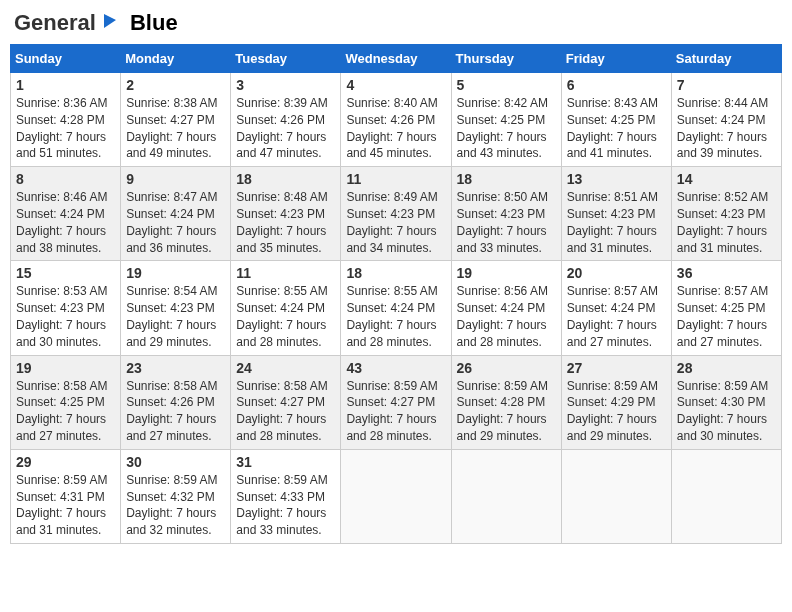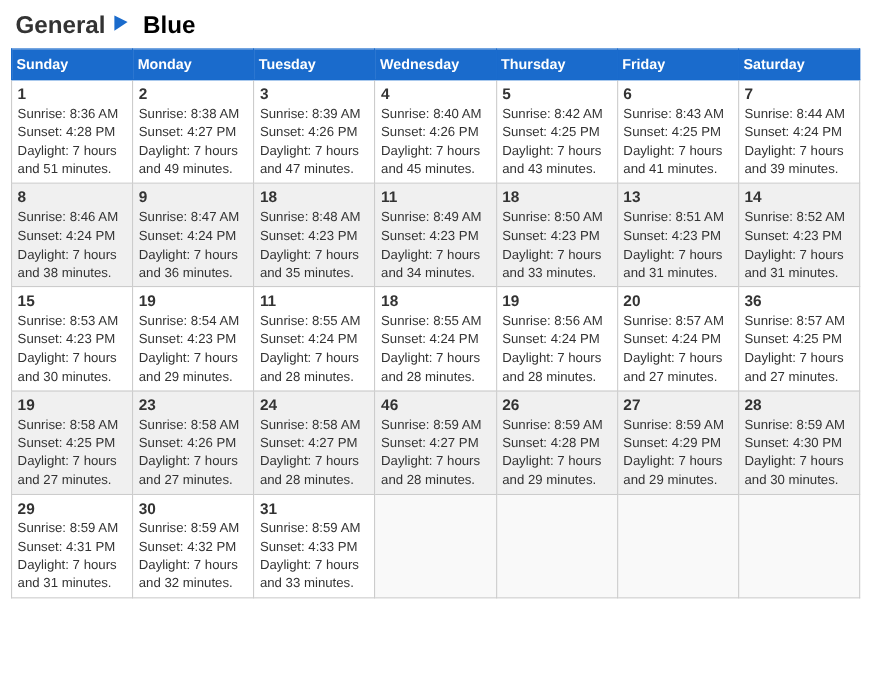--- a/index.html
+++ b/index.html
@@ -327,21 +327,21 @@
         <td>
           <span class="day-num">24</span>
           <div class="day-info">
             Sunrise: 8:58 AM<br>
             Sunset: 4:27 PM<br>
             Daylight: 7 hours<br>
             and 28 minutes.
           </div>
         </td>
         <td>
-          <span class="day-num">46</span>
+          <span class="day-num">43</span>
           <div class="day-info">
             Sunrise: 8:59 AM<br>
             Sunset: 4:27 PM<br>
             Daylight: 7 hours<br>
             and 28 minutes.
           </div>
         </td>
         <td>
           <span class="day-num">26</span>
           <div class="day-info">

